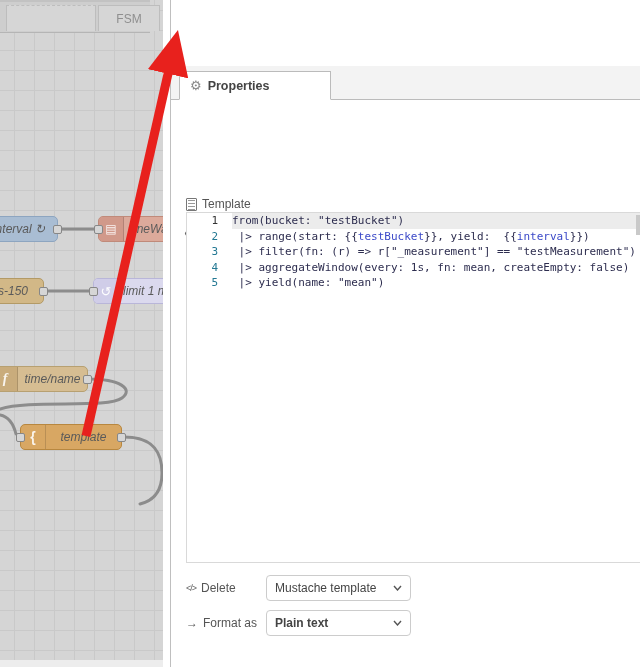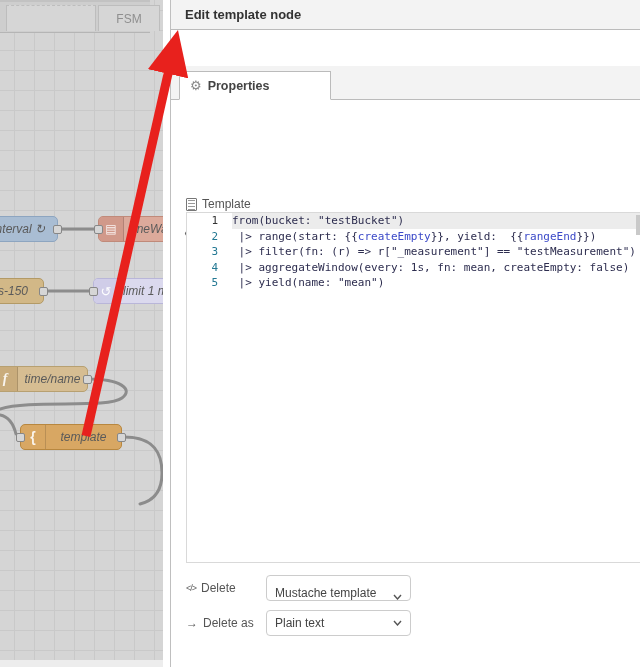--- a/index.html
+++ b/index.html
@@ -145,22 +145,22 @@
   .code-line.active .ct{background:#ececec;}
   .ct .var{color:#3b49c8;}
   .editor-sb{position:absolute;right:1px;top:2px;width:4px;height:20px;background:#c9c9c9;}
   
   .sel{
     position:absolute;left:95px;width:145px;height:26px;box-sizing:border-box;
     border:1px solid #ccc;border-radius:4px;background:#fff;font-size:12px;color:#444;
     display:flex;align-items:center;padding:0 8px;cursor:pointer;
   }
   .sel .sel-val{flex:1;white-space:nowrap;overflow:hidden;}
-  .sel-format{top:475px;align-items:flex-end;}
-  .sel-output{top:510px;}
+  .sel-format{top:475px;}
+  .sel-output{top:510px;font-weight:bold;}
   .chev{flex:0 0 auto;}
   .chev svg{display:block;}
   
   .anno{position:absolute;left:0;top:0;width:640px;height:667px;pointer-events:none;z-index:99;}
 </style>
 </head>
 <body>
 
 <div class="canvas">
 
@@ -214,23 +214,20 @@
     <div class="ws-tab fsm">
       <span>FSM</span>
     </div>
   </div>
 </div>
 <div class="canvas-hscroll"></div>
 <div class="tray-gutter"></div>
 
 <div class="dialog">
 
-  <div class="tray-header">
-    <span>Edit template node</span>
-  </div>
 
 
   <div class="tray-tabbar">
     <div class="tray-tab">
       <span class="gear">⚙</span>
       <span>Properties</span>
     </div>
   </div>
 
   <div class="form">
@@ -254,21 +251,21 @@
     </div>
 
     <div class="frow-label lbl-template">
       <span class="file-icon"></span>
       <span>Template</span>
     </div>
 
     <div class="editor">
       <div id="code-lines">
           <div class="code-line active"><span class="ln">1</span><span class="ct"><span>from(bucket: "testBucket")</span></span></div>
-          <div class="code-line"><span class="ln">2</span><span class="ct"><span> |&gt; range(start: {{</span><span class="var">createEmpty</span><span>}}, yield:  {{</span><span class="var">rangeEnd</span><span>}})</span></span></div>
+          <div class="code-line"><span class="ln">2</span><span class="ct"><span> |&gt; range(start: {{</span><span class="var">testBucket</span><span>}}, yield:  {{</span><span class="var">interval</span><span>}})</span></span></div>
           <div class="code-line"><span class="ln">3</span><span class="ct"><span> |&gt; filter(fn: (r) =&gt; r["_measurement"] == "testMeasurement")</span></span></div>
           <div class="code-line"><span class="ln">4</span><span class="ct"><span> |&gt; aggregateWindow(every: 1s, fn: mean, createEmpty: false)</span></span></div>
           <div class="code-line"><span class="ln">5</span><span class="ct"><span> |&gt; yield(name: "mean")</span></span></div>
         </div>
       <div class="editor-sb"></div>
     </div>
 
     <div class="frow-label lbl-format">
       <span class="code-icon">&lt;/&gt;</span>
       <span>Delete</span>
@@ -277,21 +274,21 @@
       <span class="sel-val">Mustache template</span>
       <span class="chev">
         <svg width="9" height="6" viewBox="0 0 9 6">
             <polyline points="1,1 4.5,5 8,1" fill="none" stroke="#555" stroke-width="1.4"></polyline>
           </svg>
       </span>
     </div>
 
     <div class="frow-label lbl-output">
       <span class="arrow-icon">→</span>
-      <span>Delete as</span>
+      <span>Format as</span>
     </div>
     <div class="sel sel-output">
       <span class="sel-val">Plain text</span>
       <span class="chev">
         <svg width="9" height="6" viewBox="0 0 9 6">
             <polyline points="1,1 4.5,5 8,1" fill="none" stroke="#555" stroke-width="1.4"></polyline>
           </svg>
       </span>
     </div>
 

